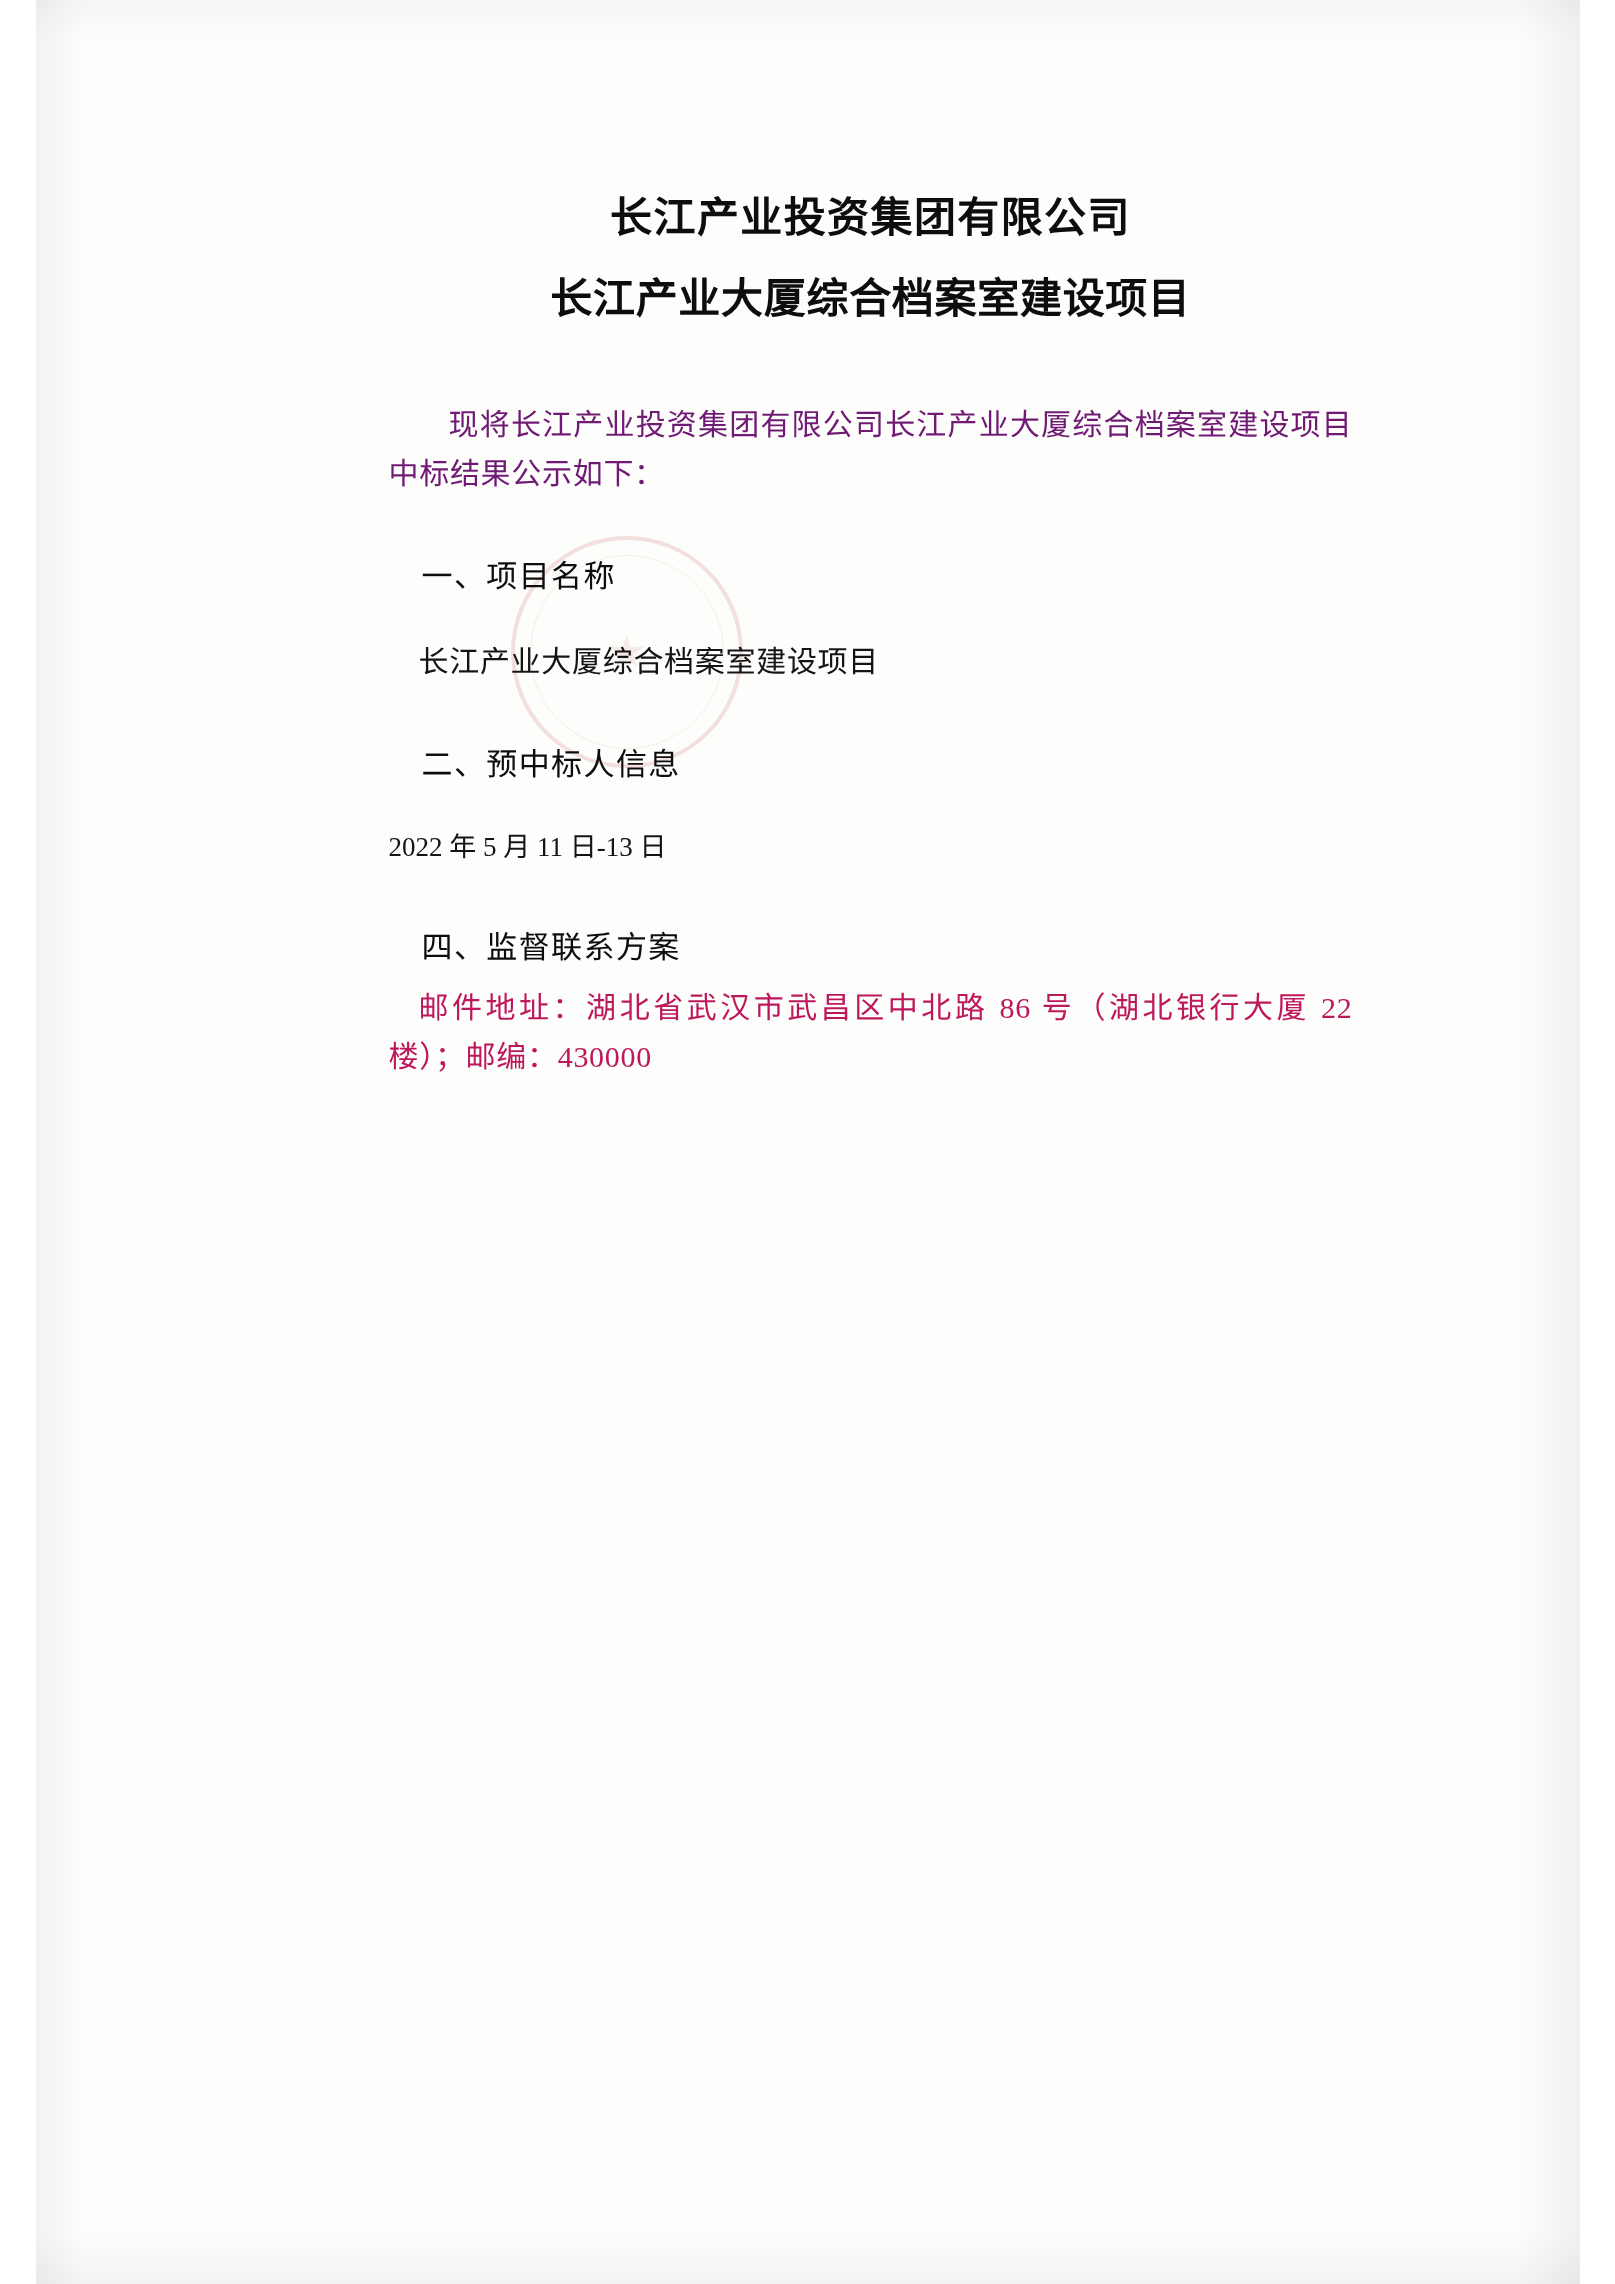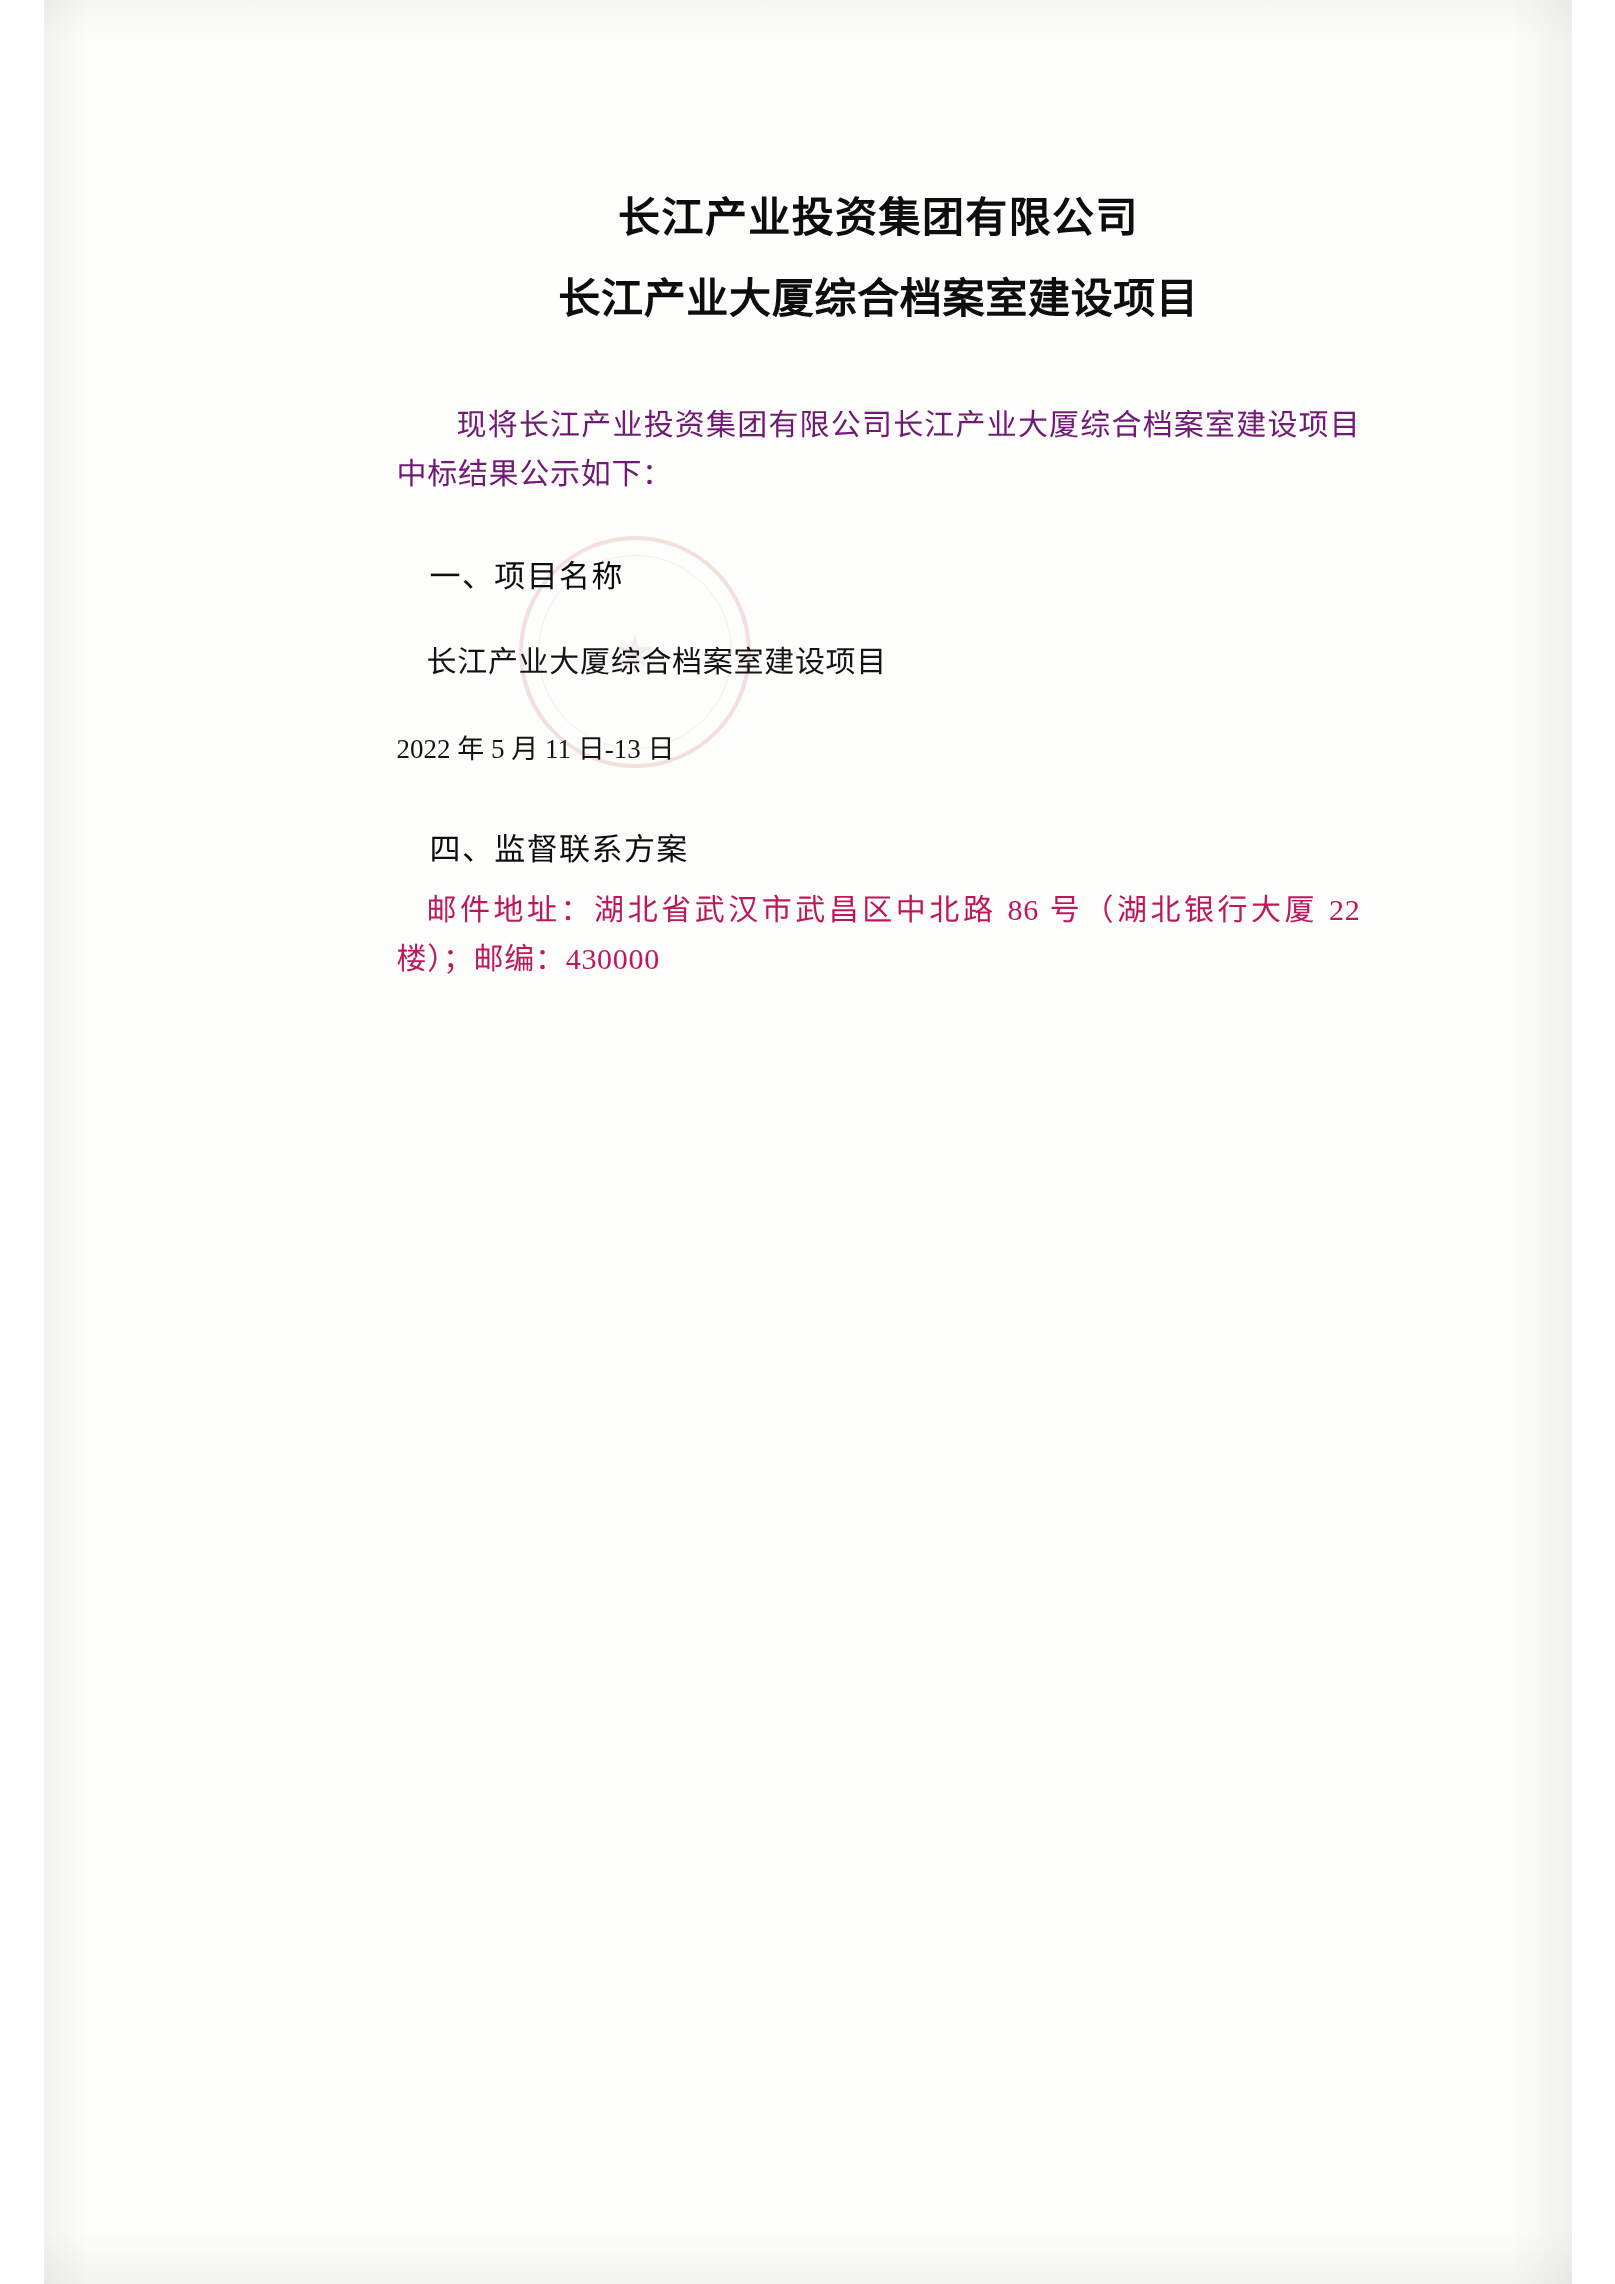--- a/index.html
+++ b/index.html
@@ -12,20 +12,21 @@
     font-family: "Liberation Serif", "DejaVu Serif", serif;
     color: #111111;
   }
   .page {
     position: relative;
     width: 1528px;
     height: 2284px;
     margin: 0 auto;
     background: #fdfdfb;
     overflow: hidden;
+    padding-left: 16px;
   }
   
   .paper-texture {
     position: absolute;
     inset: 0;
     background:
       linear-gradient(to right, rgba(0,0,0,0.045) 0px, rgba(0,0,0,0.0) 48px),
       linear-gradient(to left, rgba(0,0,0,0.05) 0px, rgba(0,0,0,0.0) 61px),
       linear-gradient(to bottom, rgba(0,0,0,0.03) 0px, rgba(0,0,0,0.0) 41px),
       linear-gradient(to top, rgba(0,0,0,0.04) 0px, rgba(0,0,0,0.0) 54px);
@@ -158,20 +159,21 @@
       <div class="doc-title-line">长江产业大厦综合档案室建设项目</div>
     </div>
 
     <div class="body-block">
 
       <p class="para indent">现将长江产业投资集团有限公司长江产业大厦综合档案室建设项目中标结果公示如下：</p>
 
       <h2 class="section-heading">一、项目名称</h2>
       <p class="section-body indent">长江产业大厦综合档案室建设项目</p>
 
+      <h2 class="section-heading">二、预中标人信息</h2>
 
       <p class="section-body mono">2022 年 5 月 11 日-13 日</p>
 
       <h2 class="section-heading">四、监督联系方案</h2>
 
 
       <p class="addr-line">邮件地址：湖北省武汉市武昌区中北路 86 号（湖北银行大厦 22 楼）；邮编：430000</p>
 
     </div>
   </div>

